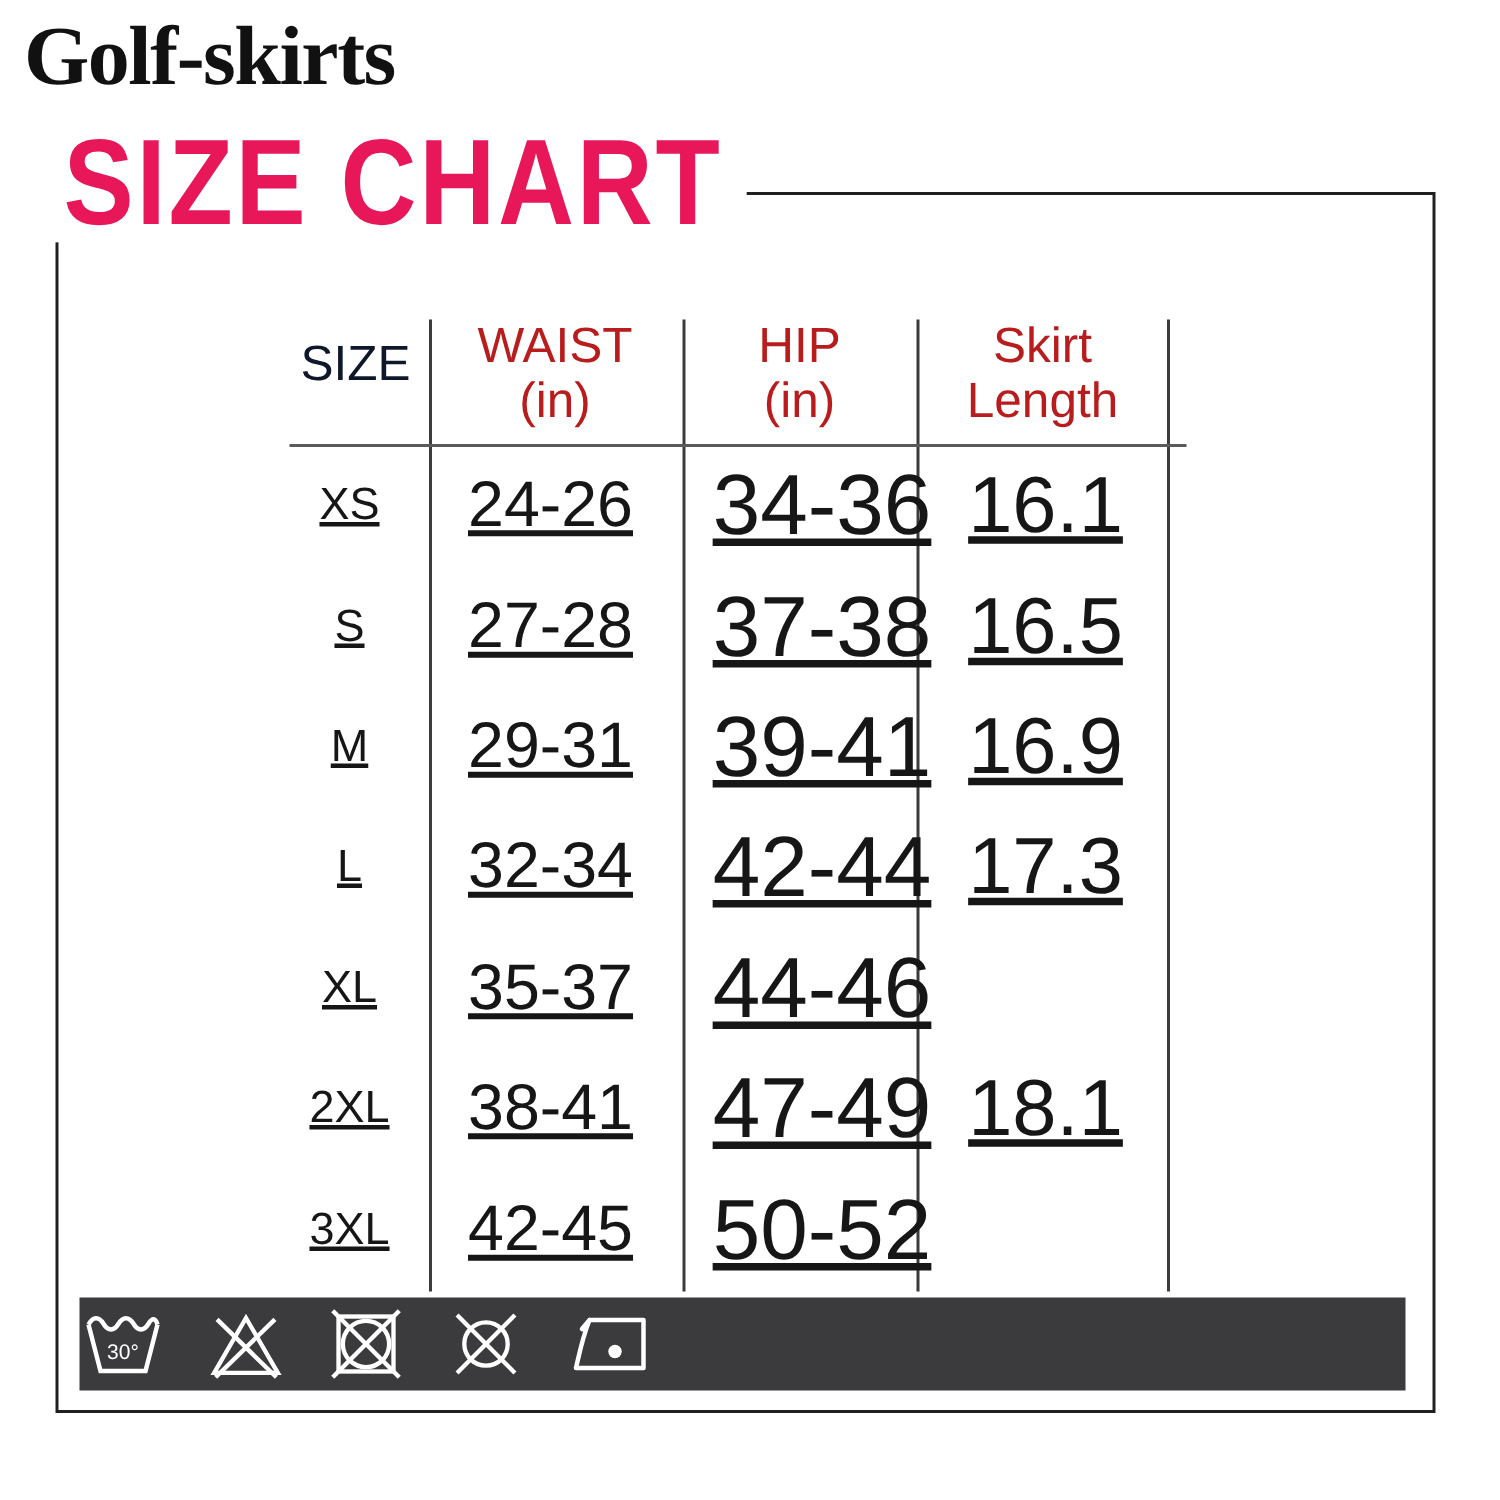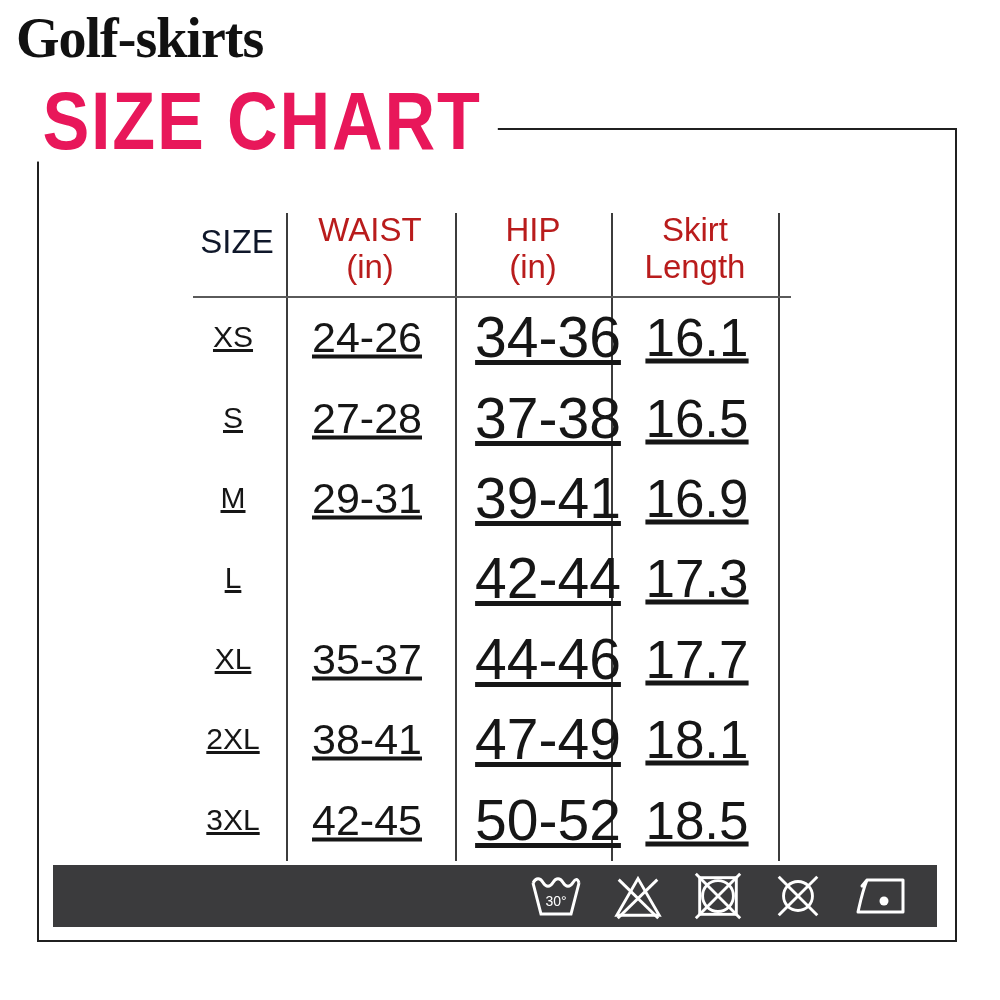--- a/index.html
+++ b/index.html
@@ -44,21 +44,21 @@
   .cell{
     position:absolute;top:50%;transform:translate(-50%,-50%);
     white-space:nowrap;color:#161616;text-decoration:underline;
   }
   .c-size{left:233px;font-size:30px;}
   .c-waist{left:367px;font-size:43px;}
   .c-hip{left:548px;font-size:57px;}
   .c-len{left:697px;font-size:53px;}
   .care-bar{
     position:absolute;left:53px;top:865px;width:884px;height:62px;
-    background:#3B3B3D;display:flex;align-items:center;justify-content:flex-end;
+    background:#3B3B3D;display:flex;align-items:center;
     gap:26px;padding-right:26px;box-sizing:border-box;
   }
   .care-bar svg{display:block;}
 </style>
 </head>
 <body>
 
 <div class="page">
 
   <h1 class="brand">Golf-skirts</h1>
@@ -105,40 +105,39 @@
       <span class="cell c-len">16.5</span>
     </div>
     <div class="row">
       <span class="cell c-size">M</span>
       <span class="cell c-waist">29-31</span>
       <span class="cell c-hip">39-41</span>
       <span class="cell c-len">16.9</span>
     </div>
     <div class="row">
       <span class="cell c-size">L</span>
+      <span class="cell c-waist">32-34</span>
       <span class="cell c-hip">42-44</span>
       <span class="cell c-len">17.3</span>
     </div>
     <div class="row">
       <span class="cell c-size">XL</span>
       <span class="cell c-waist">35-37</span>
       <span class="cell c-hip">44-46</span>
-      <span class="cell c-len">17.7</span>
     </div>
     <div class="row">
       <span class="cell c-size">2XL</span>
       <span class="cell c-waist">38-41</span>
       <span class="cell c-hip">47-49</span>
       <span class="cell c-len">18.1</span>
     </div>
     <div class="row">
       <span class="cell c-size">3XL</span>
       <span class="cell c-waist">42-45</span>
       <span class="cell c-hip">50-52</span>
-      <span class="cell c-len">18.5</span>
     </div>
   </div>
 
   <div class="care-bar">
     <svg width="58" height="56" viewBox="0 0 56 56" fill="none" stroke="#ffffff" stroke-width="3">
       <path d="M5 15 L13 46 H43 L51 15"></path>
       <path d="M5 15 C8 9.5 12 9.5 15 14.5 C18 19.5 22 19.5 25 14.5 C28 9.5 32 9.5 35 14.5 C38 19.5 42 19.5 45 14.5 C47.5 10.5 49.5 10.5 51 15"></path>
       <text x="28" y="38" text-anchor="middle" font-size="14" fill="#ffffff" stroke="none" font-family="Liberation Sans, sans-serif">30°</text>
     </svg>
     <svg width="54" height="56" viewBox="0 0 56 56" fill="none" stroke="#ffffff" stroke-width="3">

